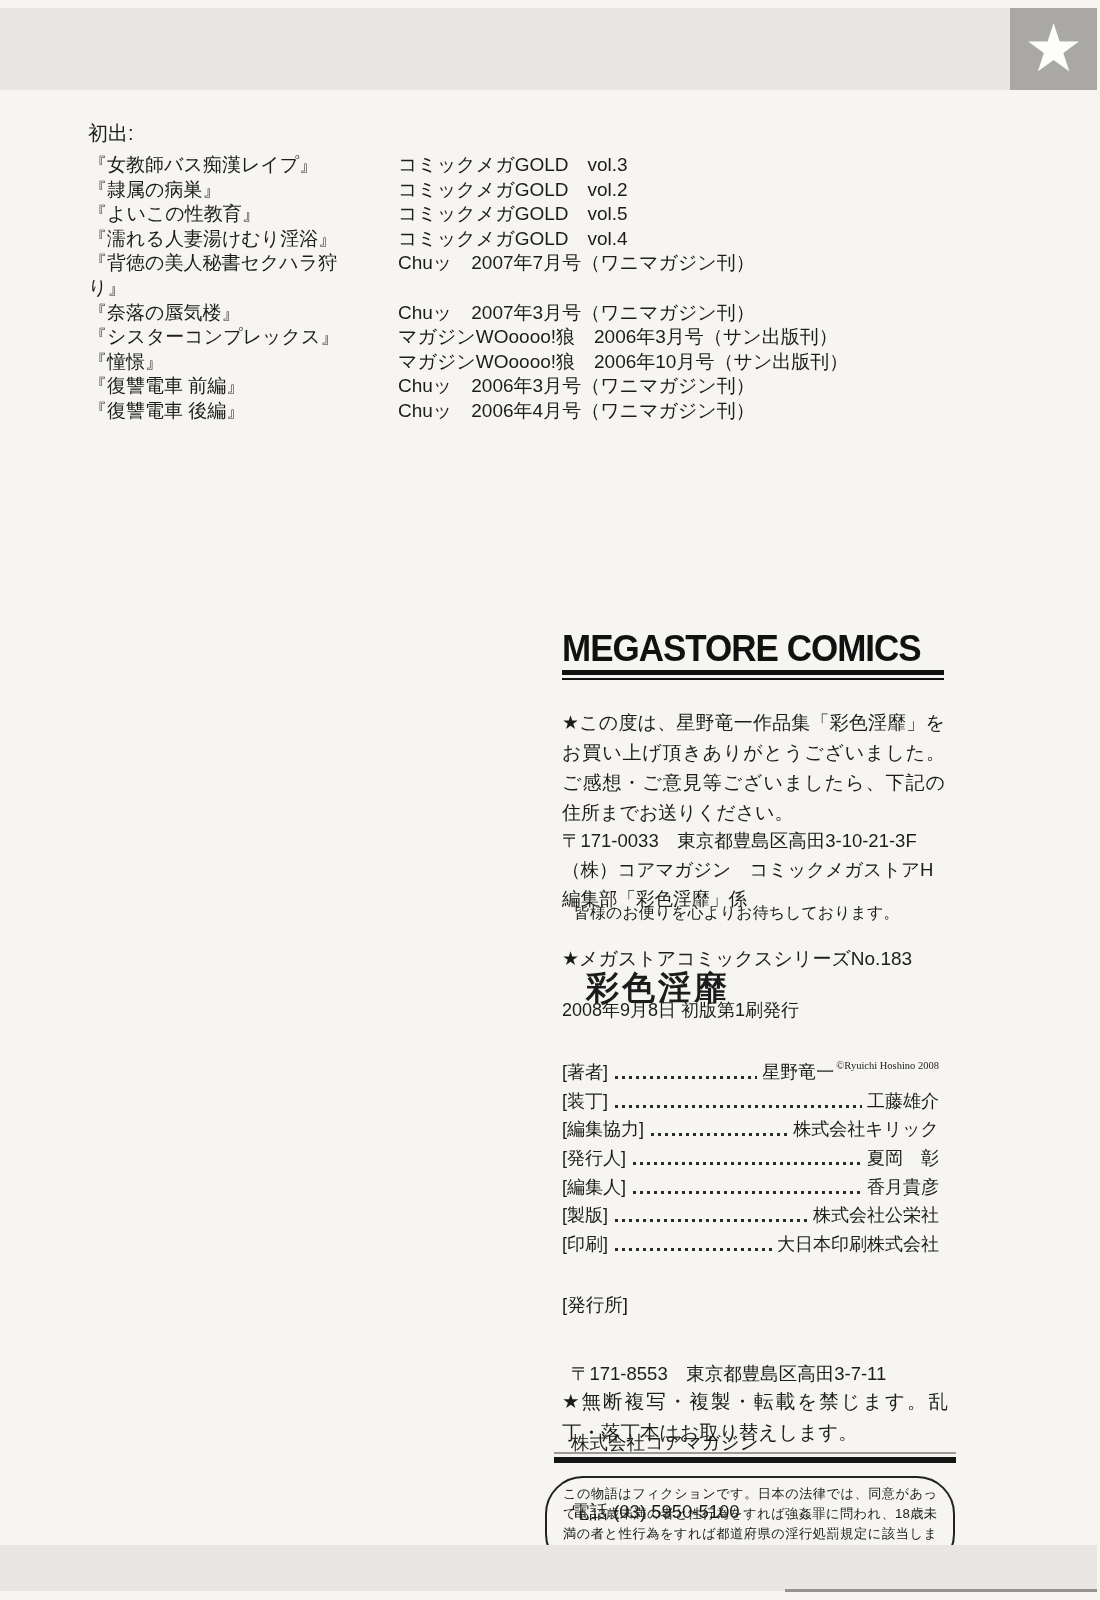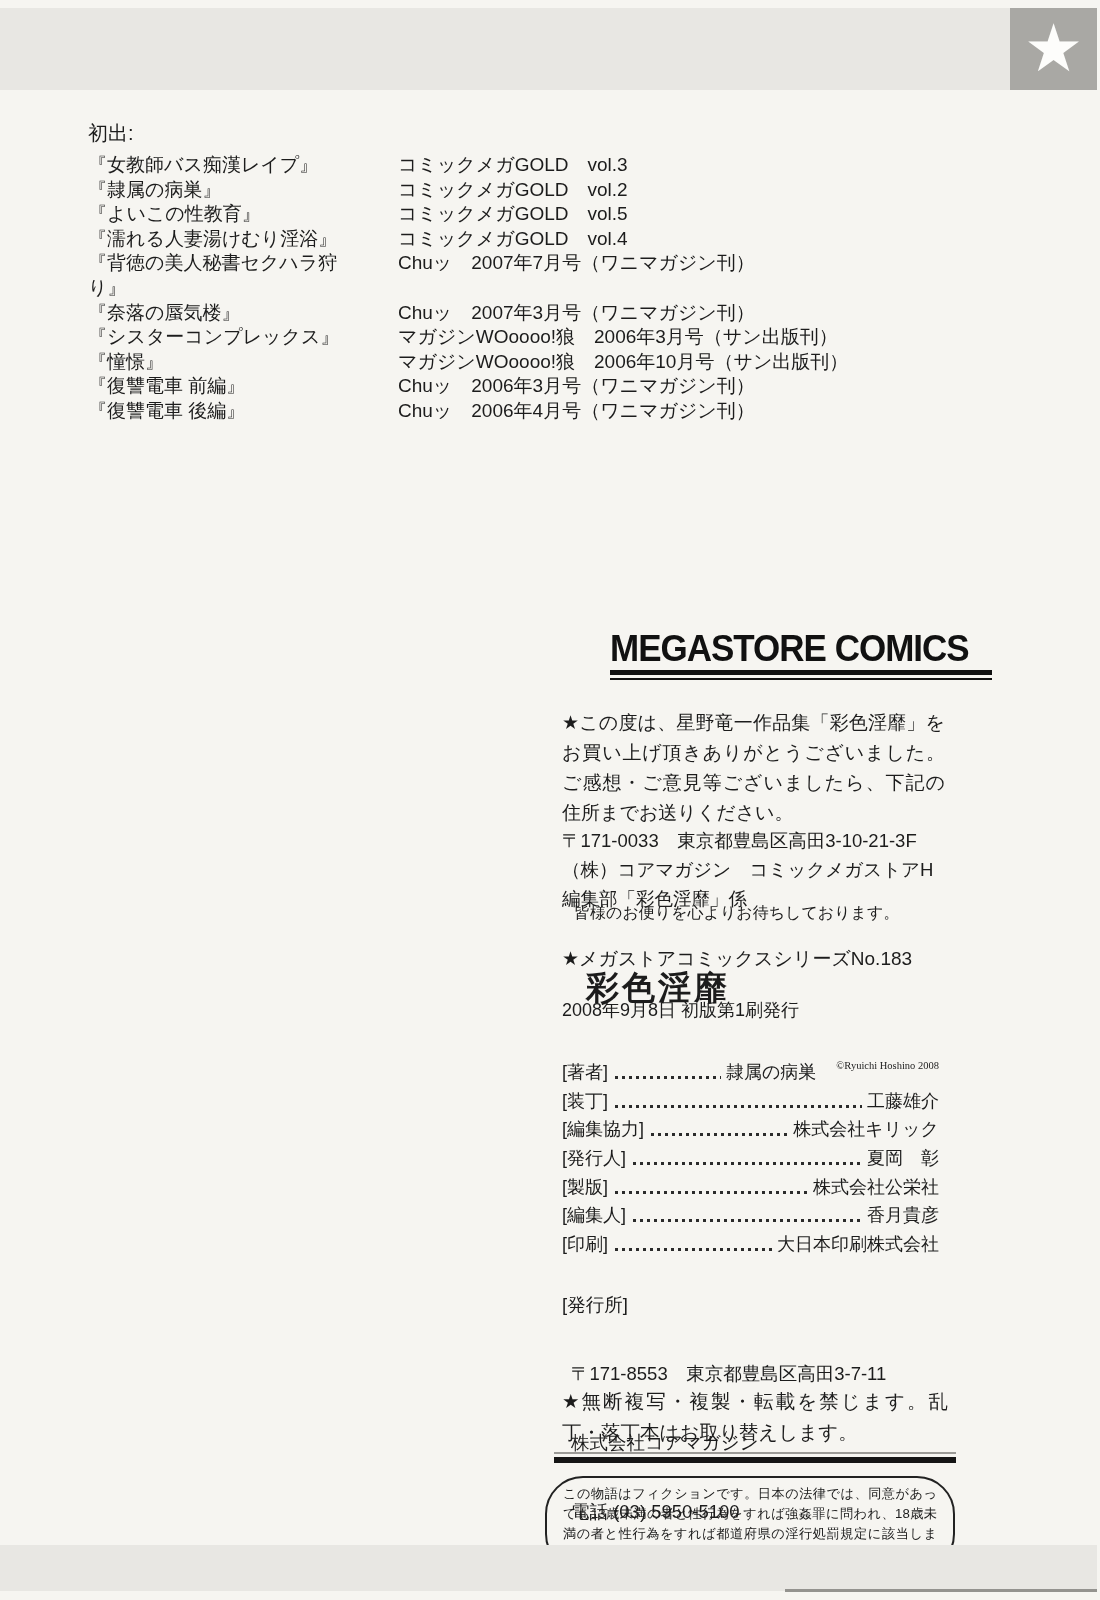--- a/index.html
+++ b/index.html
@@ -23,21 +23,21 @@
 
   
   .first-pub { top:120px; left:88px; width:880px; font-size:19px; }
   .pub-heading { margin:0 0 6px 0; font-size:20px; font-weight:400; }
   .pub-row { display:flex; line-height:24.6px;gap:32px; }
   .pub-title { width:278px; flex:none; }
   .pub-source { flex:1; }
 
   
   .colophon { top:0; left:562px; width:384px; }
-  .logo-wrap { position:absolute; top:630px; left:0; width:382px;margin-left:48px; }
+  .logo-wrap { position:absolute; top:630px; left:0; width:382px; }
   .logo {
     font-weight:700; font-size:35px; line-height:38px; letter-spacing:-1px;
     color:#111; white-space:nowrap;
     transform:scaleY(1.04); transform-origin:left bottom;
     font-family:"Liberation Sans","DejaVu Sans",sans-serif;
   }
   .logo-rule-thick { height:5px; background:#111; margin-top:2px; }
   .logo-rule-thin  { height:2px; background:#111; margin-top:3px; }
 
   .thanks { position:absolute; top:708px; left:0; width:383px; font-size:19px; line-height:30px; text-align:justify; }
@@ -49,21 +49,21 @@
 
   .credits { position:absolute; top:1060px; left:0; width:377px; font-size:18px; }
   .credit-row { display:flex; align-items:flex-start; height:28.7px; }
   .credit-label { flex:none; }
   .credit-dots {
     flex:1; align-self:stretch; margin:0 5px;
     background-image:radial-gradient(circle,#2b2b2b 1.5px,transparent 1.9px);
     background-size:7px 7px; background-repeat:repeat-x; background-position:0 64%;
   }
   .credit-value { flex:none; white-space:nowrap; }
-  .credit-extra { flex:none; font-size:10.5px; margin-left:20px; white-space:nowrap; color:#222;
+  .credit-extra { flex:none; font-size:10.5px; margin-left:2px; white-space:nowrap; color:#222;
     font-family:"Liberation Serif","DejaVu Serif",serif; }
 
   .publisher { position:absolute; top:1290px; left:0; width:383px; font-size:18.5px; line-height:29px; }
   .publisher .p-line { padding-left:9px;margin-top:40px; }
 
   .warning { position:absolute; top:1386px; left:0; width:386px; font-size:19.5px; line-height:31px; text-align:justify; }
 
   .divider { position:absolute; top:1452px; left:-8px; width:402px; }
   .divider .thin  { height:2px; background:#9b9a96; }
   .divider .thick { height:6px; background:#151515; margin-top:3px; }
@@ -153,47 +153,47 @@
   <div class="series">★メガストアコミックスシリーズNo.183</div>
 
   <div class="book-title">彩色淫靡</div>
 
   <div class="edition">2008年9月8日 初版第1刷発行</div>
 
   <div class="credits" id="credits-list">
       <div class="credit-row">
         <span class="credit-label">[著者]</span>
         <span class="credit-dots"></span>
-        <span class="credit-value">隷属の病巣</span>
+        <span class="credit-value">星野竜一</span>
         <span class="credit-extra">©Ryuichi Hoshino 2008</span>
       </div>
       <div class="credit-row">
         <span class="credit-label">[装丁]</span>
         <span class="credit-dots"></span>
         <span class="credit-value">工藤雄介</span>
       </div>
       <div class="credit-row">
         <span class="credit-label">[編集協力]</span>
         <span class="credit-dots"></span>
         <span class="credit-value">株式会社キリック</span>
       </div>
       <div class="credit-row">
         <span class="credit-label">[発行人]</span>
         <span class="credit-dots"></span>
         <span class="credit-value">夏岡　彰</span>
       </div>
       <div class="credit-row">
+        <span class="credit-label">[編集人]</span>
+        <span class="credit-dots"></span>
+        <span class="credit-value">香月貴彦</span>
+      </div>
+      <div class="credit-row">
         <span class="credit-label">[製版]</span>
         <span class="credit-dots"></span>
         <span class="credit-value">株式会社公栄社</span>
-      </div>
-      <div class="credit-row">
-        <span class="credit-label">[編集人]</span>
-        <span class="credit-dots"></span>
-        <span class="credit-value">香月貴彦</span>
       </div>
       <div class="credit-row">
         <span class="credit-label">[印刷]</span>
         <span class="credit-dots"></span>
         <span class="credit-value">大日本印刷株式会社</span>
       </div>
     </div>
 
   <div class="publisher">
     <div>[発行所]</div>

